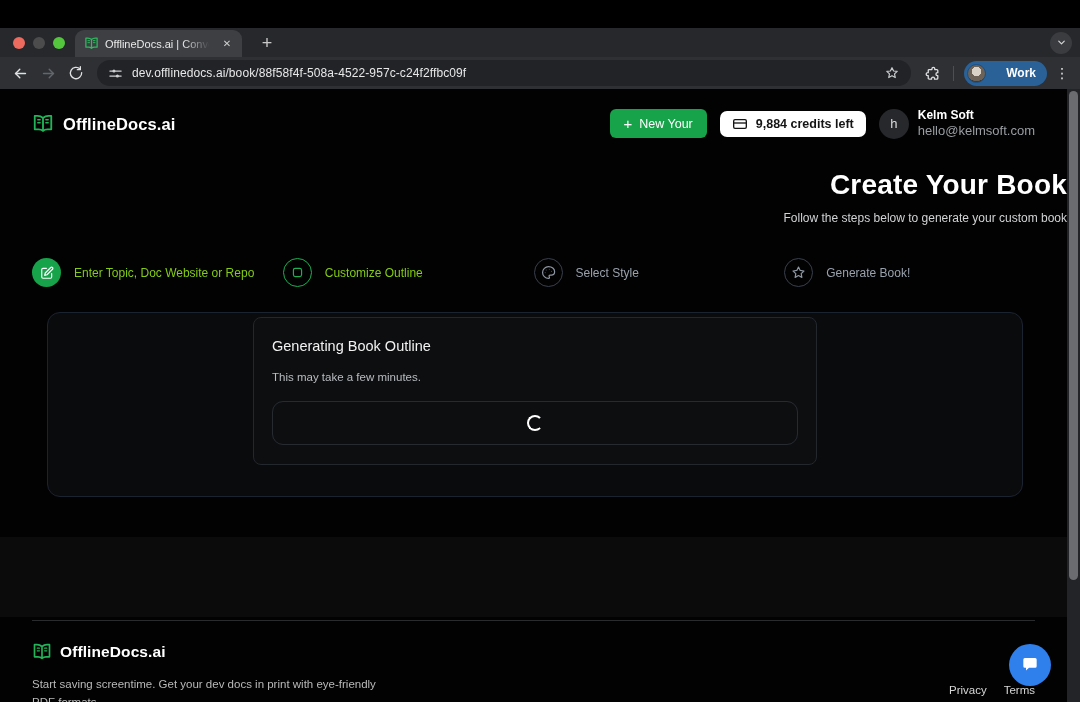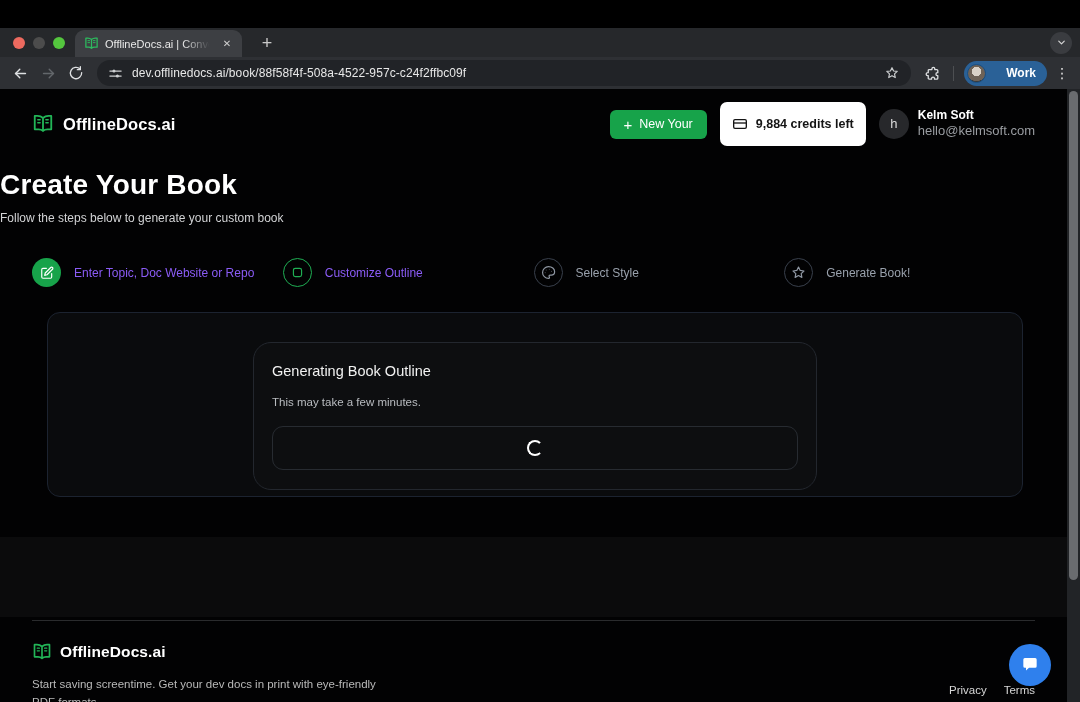--- a/index.html
+++ b/index.html
@@ -73,51 +73,51 @@
   .site-header { display:flex; align-items:center; justify-content:space-between; padding:0 32px; height:44px; margin-top:13px; }
   .logo { display:flex; align-items:center; gap:9px; }
   .logo-text { color:#fff; font-size:16.5px; font-weight:bold; letter-spacing:.1px; }
   .header-right { display:flex; align-items:center; gap:13px; }
   .new-book-btn {
     background:#17a34a; border:none; color:#fff; font-size:12.5px; font-family:inherit;
     padding:0 14px; height:29px; border-radius:6px; display:flex; align-items:center; gap:7px;
   }
   .plus-glyph { font-size:15px; line-height:15px; }
   .credits-pill {
-    background:#fff; color:#141414; font-size:12.5px; font-weight:bold; height:44px;
+    background:#fff; color:#141414; font-size:12.5px; font-weight:bold; height:26px;
     padding:0 12px; border-radius:7px; display:flex; align-items:center; gap:8px;
   }
   .user { display:flex; align-items:center; gap:9px; }
   .avatar-circle {
     width:30px; height:30px; border-radius:50%; background:#27282b; color:#dcdcdc;
     font-size:13px; display:flex; align-items:center; justify-content:center;
   }
   .user-name { color:#fff; font-size:12px; font-weight:bold; line-height:1.25; }
   .user-email { color:#9a9da2; font-size:13px; line-height:1.3; }
 
-  .hero { text-align:left; margin-top:23px; }
+  .hero { text-align:right; margin-top:23px;margin-left:25px; }
   .hero-title { color:#fff; font-size:28px; font-weight:bold; letter-spacing:.2px; }
   .hero-sub { color:#d2d3d5; font-size:12px; margin-top:10px; }
 
   .steps { display:flex; padding:0 32px; margin-top:33px; }
   .step { flex:1; display:flex; align-items:center; gap:13px; }
   .step-circle { width:29px; height:29px; border-radius:50%; display:flex; align-items:center; justify-content:center; flex-shrink:0; }
   .step.complete .step-circle { background:#17a34a; }
   .step.active .step-circle { border:1.5px solid #1fae53; }
   .step.pending .step-circle { border:1.5px solid #39404c; }
   .step-label { font-size:12px; }
-  .step.complete .step-label, .step.active .step-label { color:#8b5cf6; }
+  .step.complete .step-label, .step.active .step-label { color:#84cc16; }
   .step.pending .step-label { color:#99a1ac; }
 
   .outer-card {
     margin:25px 44px 0 47px; height:185px; border:1px solid #1c2330; border-radius:13px;
     background:#0a0b0d; display:flex; justify-content:center;
   }
   .inner-card {
-    width:564px; height:148px; margin-top:29px; border:1px solid #23272e; border-radius:18px;
+    width:564px; height:148px; margin-top:4px; border:1px solid #23272e; border-radius:8px;
     background:#0d0e10; padding:20px 18px 0;
   }
   .gen-title { color:#f2f2f2; font-size:14.5px; font-weight:500; }
   .gen-sub { color:#b9bcc0; font-size:11.5px; margin-top:17px; }
   .spinner-box {
     margin-top:18px; height:44px; border:1px solid #272b31; border-radius:11px;
     display:flex; align-items:center; justify-content:center;
   }
   .spinner {
     width:16px; height:16px; border-radius:50%;

